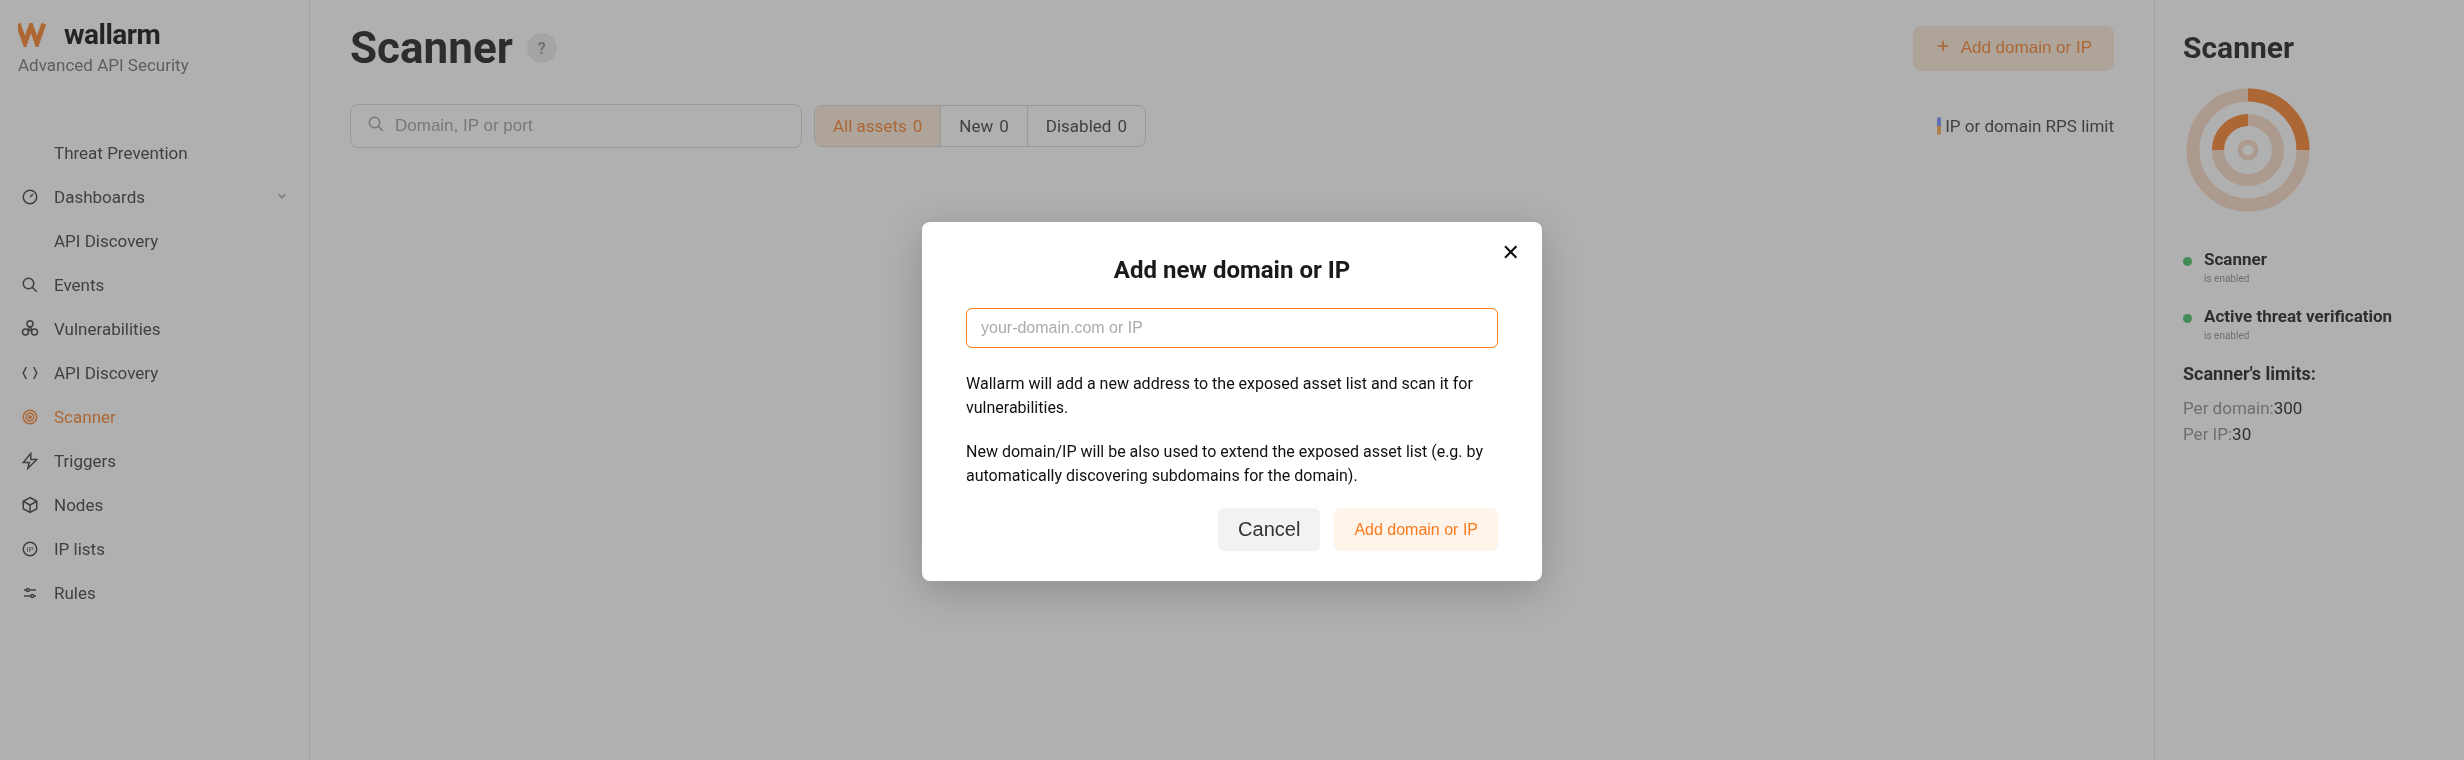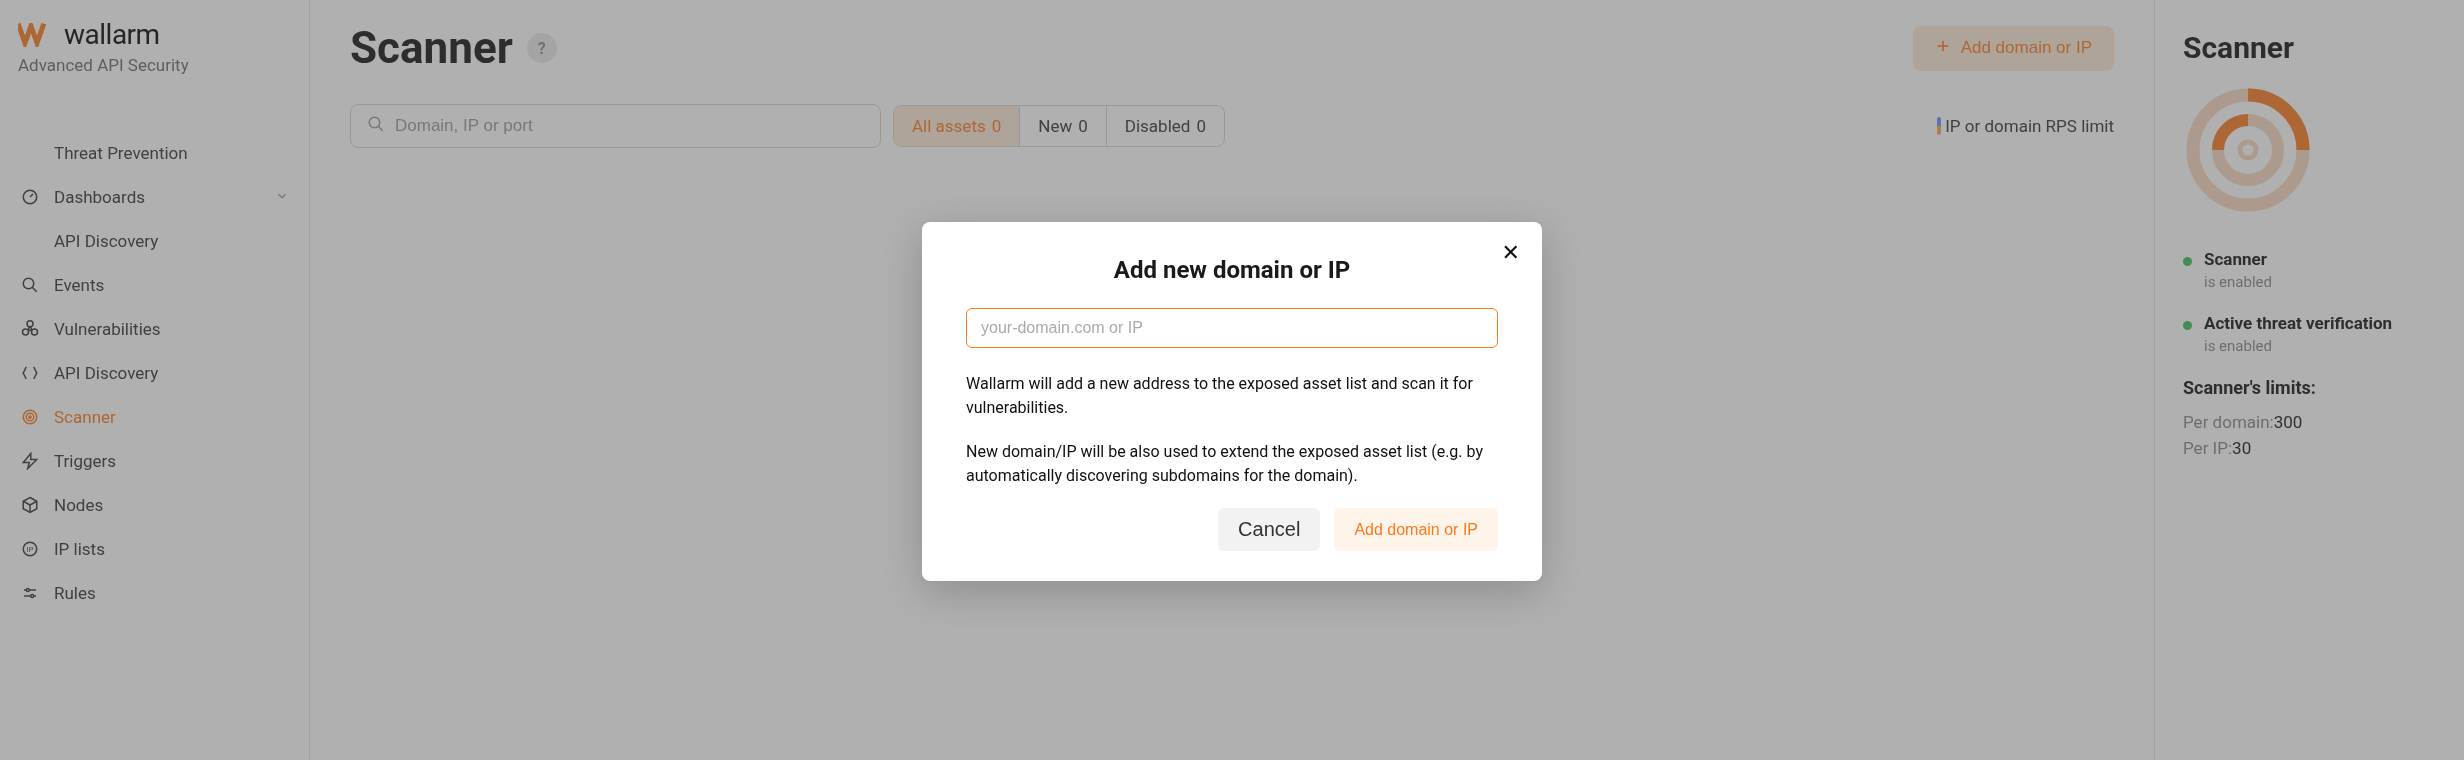--- a/index.html
+++ b/index.html
@@ -28,21 +28,21 @@
   padding: 0 18px 18px;
 }
 .logo-row {
   display: flex;
   align-items: center;
   gap: 8px;
 }
 .logo-icon svg { display: block; }
 .logo-text {
   font-size: 28px;
-  font-weight: 400;
+  font-weight: 700;
   color: #000;
   letter-spacing: -0.5px;
 }
 .logo-sub {
   font-size: 17px;
   color: #6b6b6b;
   margin-top: 4px;
 }
 .nav { padding-top: 38px; }
 .nav-item {
@@ -110,21 +110,21 @@
   align-items: center;
   gap: 12px;
 }
 .search-box {
   display: flex;
   align-items: center;
   gap: 10px;
   border: 1px solid #d5d5d5;
   border-radius: 8px;
   padding: 10px 16px;
-  width: 531px;
+  width: 452px;
   color: #999;
 }
 .search-box input {
   border: none; outline: none; font-size: 17px;
   width: 100%; color: #333; background: transparent;
 }
 .search-box input::placeholder { color: #999; }
 .seg {
   display: flex;
   border: 1px solid #d5d5d5;
@@ -170,21 +170,21 @@
 .rp-logo { margin-bottom: 30px; }
 .status-row {
   display: flex; gap: 12px; align-items: flex-start;
   margin-bottom: 4px;
 }
 .status-dot {
   width: 9px; height: 9px; border-radius: 50%;
   background: #3bbd5a; margin-top: 8px; flex: none;
 }
 .status-title { font-size: 17px; font-weight: 700; color: #111; }
-.status-sub { font-size: 15px; color: #888; margin-left: 21px; margin-bottom: 22px; }
+.status-sub { font-size: 10px; color: #888; margin-left: 21px; margin-bottom: 22px; }
 .limits-title {
   font-size: 18px; font-weight: 700; color: #111;
   margin-top: 22px; margin-bottom: 14px;
 }
 .limit-row {
   display: flex; justify-content: flex-start;
   font-size: 17px; margin-bottom: 6px;
 }
 .limit-row .l { color: #888; }
 .limit-row .v { color: #111; }

